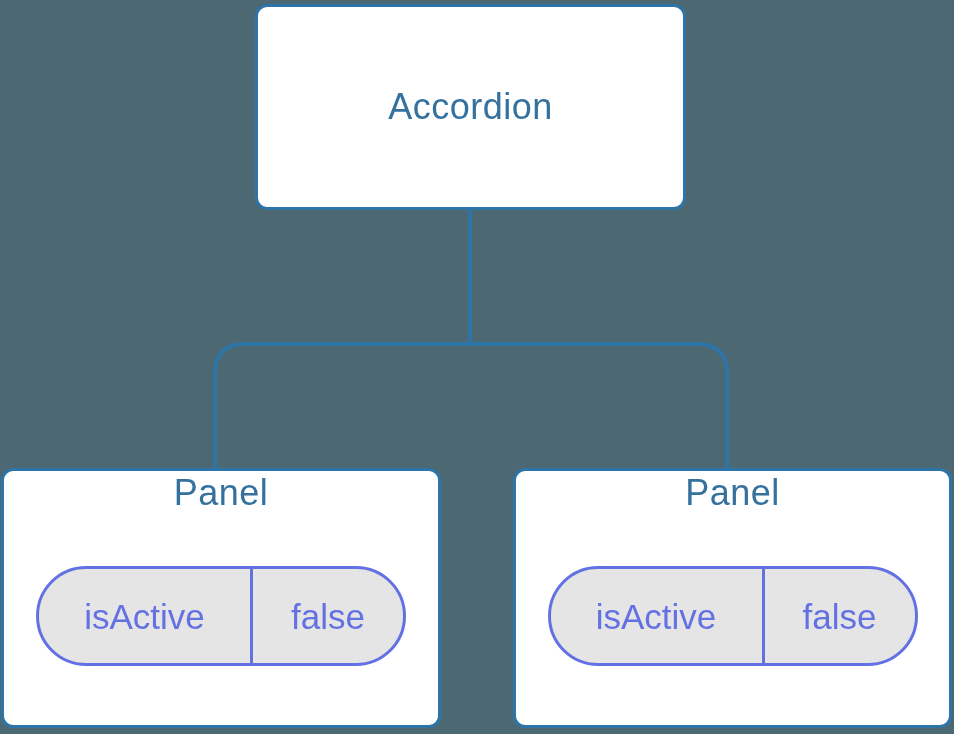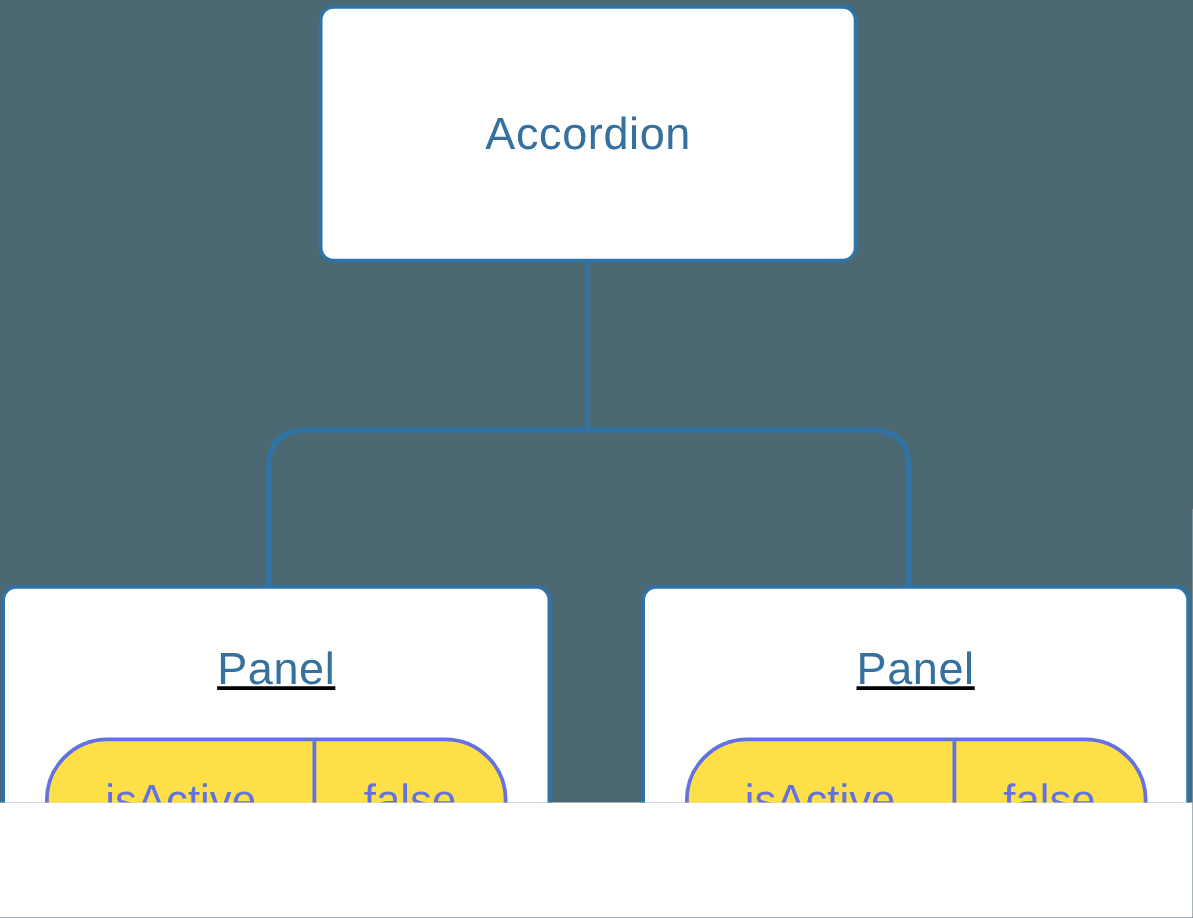--- a/index.html
+++ b/index.html
@@ -1,21 +1,21 @@
 <!DOCTYPE html>
 <html><head>
 <meta charset="utf-8">
 <style>
   html, body { margin: 0; padding: 0; }
   body { font-family: "Liberation Sans", sans-serif; }
 
   .stage {
     position: relative;
     width: 954px;
-    height: 642px;
+    height: 734px;
     background: #4C6872;
     overflow: hidden;
   }
 
   .connector-svg {
     position: absolute;
     left: 0; top: 0;
     width: 954px;
     height: 734px;
     pointer-events: none;
@@ -42,36 +42,34 @@
     color: #34719E;
     font-size: 36px;
     font-weight: 500;
     letter-spacing: 0.5px;
     line-height: 1.2;
   }
 
   .node-panel {
     top: 468px;
     width: 440px; height: 260px;
-    padding-top: 42px;
-    text-decoration: underline;
   }
   .node-panel-1 { left: 1px; }
   .node-panel-2 { left: 513px; width: 439px; }
 
   .state-pill {
-    margin-top: 34px;
+    margin-top: 52px;
     width: 370px;
     height: 100px;
     border: 3px solid #6371E3;
     border-radius: 52px;
     box-sizing: border-box;
     display: flex;
     align-items: stretch;
-    background: #fde047;
+    background: #e5e5e5;
   }
 
   .pill-cell {
     display: flex;
     align-items: center;
     justify-content: center;
     color: #6371E3;
     font-size: 35px;
     line-height: 1;
   }

